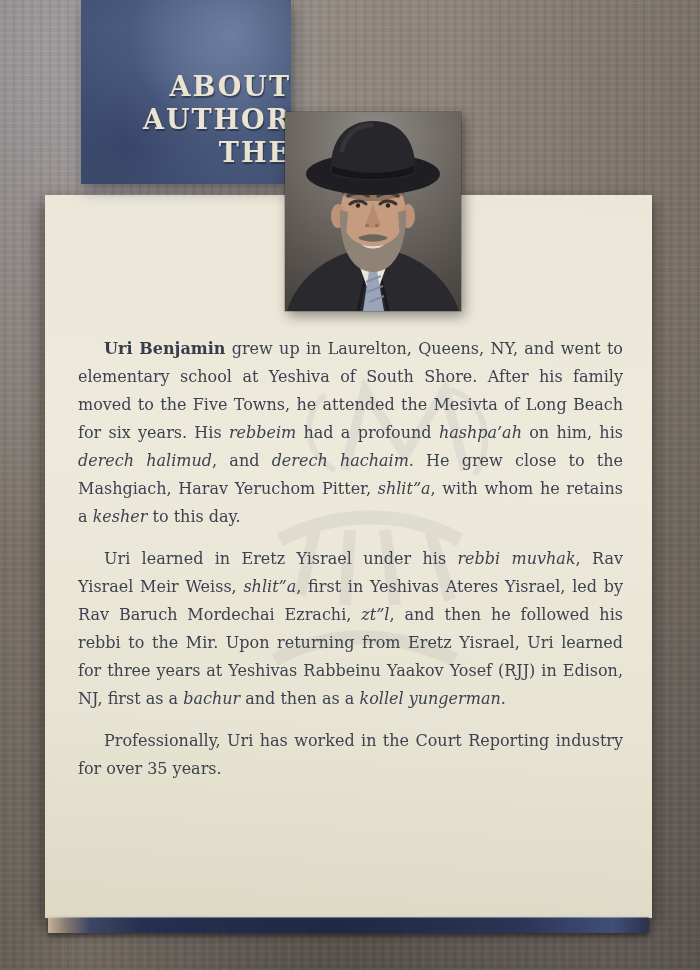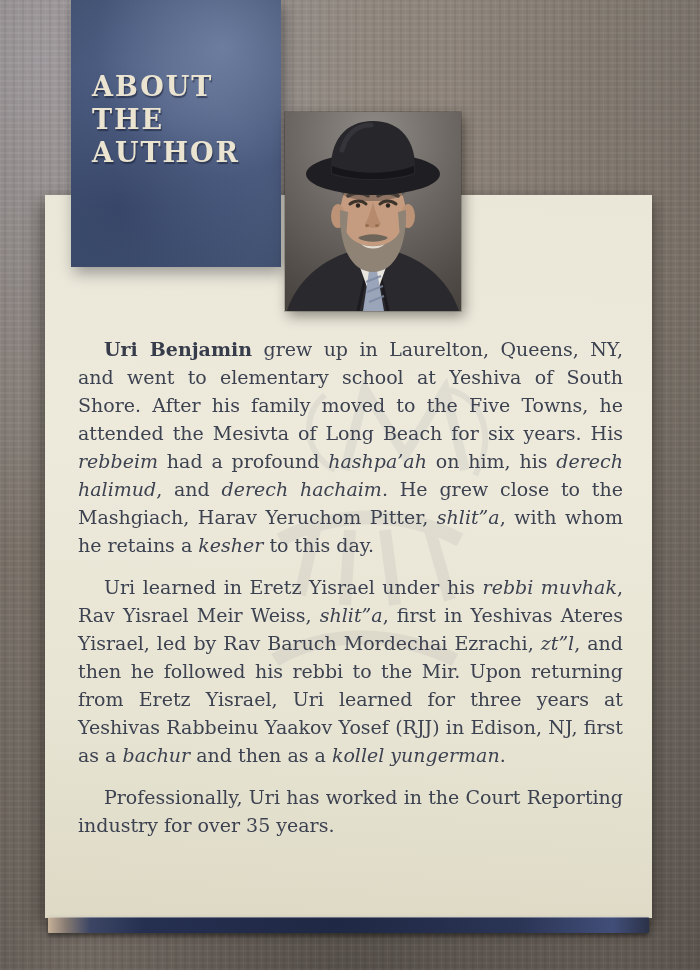--- a/index.html
+++ b/index.html
@@ -24,43 +24,44 @@
   .watermark{position:absolute;left:190px;top:165px;width:270px;height:340px;opacity:.07;transform:scaleX(-1);}
   
   .cover-edge{
     position:absolute;left:48px;top:917px;width:601px;height:16px;
     background:linear-gradient(90deg,#c7b198 0%,#857a72 3%,#3c4664 7%,#252f50 16%,#1f2844 48%,#2a3454 78%,#414e78 94%,#2b3249 100%);
     box-shadow:inset 0 1px 0 rgba(255,255,255,.35), 0 3px 5px rgba(0,0,0,.45);
     border-radius:1px;
   }
   
   .badge{
-    position:absolute;left:71px;top:0;width:210px;height:267px;
+    position:absolute;left:81px;top:0;width:210px;height:184px;
     background:
       radial-gradient(circle at 72% 18%, rgba(136,152,184,.55), rgba(136,152,184,0) 48%),
       radial-gradient(circle at 22% 78%, rgba(38,52,84,.5), rgba(38,52,84,0) 55%),
       radial-gradient(circle at 48% 45%, #57678c 0%, #4a5a7e 55%, #40506f 100%);
     box-shadow:3px 6px 14px rgba(18,22,38,.38);
+    text-align:right;
   }
   .badge-text{
     padding:70px 0 0 21px;
     font-weight:bold;font-size:27px;line-height:33px;letter-spacing:2px;
     color:#ebe4d1;text-shadow:1px 2px 1px rgba(22,30,50,.55);
   }
   
   .photo{
     position:absolute;left:285px;top:112px;width:176px;height:199px;
     box-shadow:3px 5px 12px rgba(25,22,18,.45);
     outline:1px solid rgba(0,0,0,.18);
   }
   .photo svg{display:block;width:100%;height:100%;}
   
   .bio{
     position:absolute;left:33px;top:140px;width:545px;
-    font-size:19px;line-height:28px;color:#3d4251;
+    font-size:16px;line-height:28px;color:#3d4251;
     text-align:justify;
   }
   .bio p{margin:0 0 14px;text-indent:26px;}
   .bio b{font-weight:bold;color:#373c4b;}
   .bio i{font-style:italic;}
 </style>
 </head>
 <body>
 
 <div class="scene">
@@ -83,22 +84,22 @@
         <p><span>Uri learned in Eretz Yisrael under his </span><i>rebbi muvhak</i><span>, Rav Yisrael Meir Weiss, </span><i>shlit”a</i><span>, first in Yeshivas Ateres Yisrael, led by Rav Baruch Mordechai Ezrachi, </span><i>zt”l</i><span>, and then he followed his rebbi to the Mir.  Upon returning from Eretz Yisrael, Uri learned for three years at Yeshivas Rabbeinu Yaakov Yosef (RJJ) in Edison, NJ, first as a </span><i>bachur</i><span> and then as a </span><i>kollel yungerman</i><span>.</span></p>
         <p><span>Professionally, Uri has worked in the Court Reporting industry for over 35 years.</span></p>
       </div>
   </div>
 
   <div class="cover-edge"></div>
 
   <div class="badge">
     <div class="badge-text">
       <div>ABOUT</div>
+      <div>AUTHOR</div>
       <div>THE</div>
-      <div>AUTHOR</div>
     </div>
   </div>
 
   <div class="photo">
     <svg viewBox="0 0 176 199">
       <defs>
         <radialGradient id="pbg" cx="50%" cy="12%" r="110%">
           <stop offset="0%" stop-color="#8f8b86"></stop>
           <stop offset="38%" stop-color="#6f6a65"></stop>
           <stop offset="75%" stop-color="#514c47"></stop>

